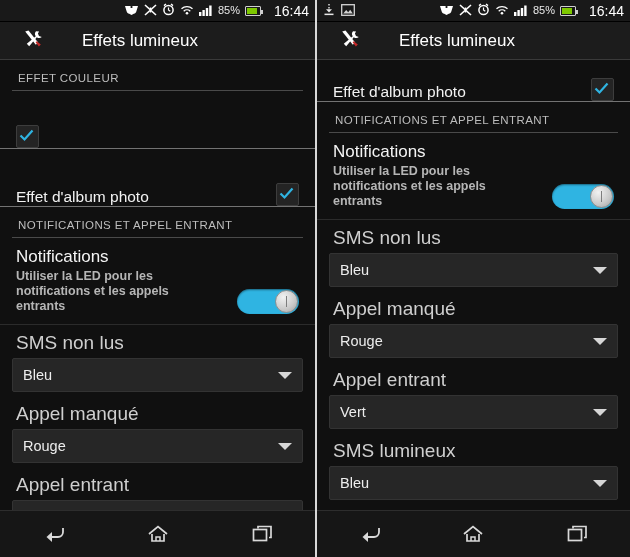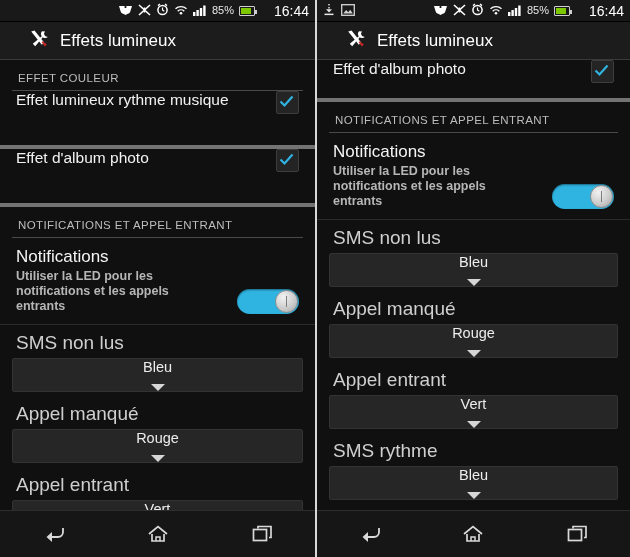--- a/index.html
+++ b/index.html
@@ -59,21 +59,21 @@
   .sb-text {
     color: #e8e8e8;
     font-size: 11px;
     line-height: 11px;
     letter-spacing: 0;
   }
   .sb-time {
     color: #ffffff;
     font-size: 14px;
     line-height: 14px;
-    margin-left: 14px;
+    margin-left: 8px;
   }
   .batt {
     width: 16px;
     height: 10px;
     border: 1px solid #cfcfcf;
     border-radius: 1px;
     position: relative;
     box-sizing: border-box;
     padding: 1px;
   }
@@ -93,23 +93,24 @@
     background: #7ec800;
   }
 
   
   .titlebar {
     height: 38px;
     flex: 0 0 38px;
     background: #1c1c1c;
     display: flex;
     align-items: center;
-    padding-left: 28px;
+    padding-left: 22px;
     box-sizing: border-box;
     border-bottom: 1px solid #3a3a3a;
+    gap: 28px;
   }
   .titlebar .ttl {
     color: #ffffff;
     font-size: 17px;
     margin-left: 10px;
     font-weight: normal;
   }
 
   
   .content {
@@ -122,25 +123,25 @@
     color: #bdbdbd;
     font-size: 11.5px;
     letter-spacing: 0.4px;
     padding: 12px 0 6px 18px;
     border-bottom: 1px solid #4a4a4a;
     margin: 0 12px 0 12px;
     padding-left: 6px;
   }
   .row {
     display: flex;
-    align-items: flex-start;
+    align-items: flex-end;
     justify-content: space-between;
     padding: 0 16px;
     box-sizing: border-box;
-    border-bottom: 4px solid #737373;
+    border-bottom: 1px solid #737373;
     min-height: 50px;
   }
   .row .lbl {
     color: #f2f2f2;
     font-size: 15.5px;
   }
 
   
   .chk {
     width: 21px;
@@ -218,21 +219,20 @@
     background: #262626;
     border: 1px solid #333;
     border-radius: 2px;
     height: 34px;
     display: flex;
     align-items: center;
     justify-content: space-between;
     padding: 0 10px;
     box-sizing: border-box;
     margin-bottom: 4px;
-    flex-direction: column;
   }
   .spinner .val {
     color: #ededed;
     font-size: 14.5px;
   }
   .caret {
     width: 0;
     height: 0;
     border-left: 7px solid transparent;
     border-right: 7px solid transparent;
@@ -318,21 +318,20 @@
         </svg>
       </span>
       <span class="ttl">Effets lumineux</span>
     </div>
 
     <div class="content">
 
       <div class="section-head">EFFET COULEUR</div>
 
       <div class="row" style="min-height:58px;">
-        <span class="lbl">Effet lumineux rythme musique</span>
         <span class="chk">
           <svg width="15" height="15" viewBox="0 0 15 15">
               <path d="M1.5 7.5l4 4 8-9" stroke="#2fb4e2" stroke-width="2.2" fill="none"></path>
             </svg>
         </span>
       </div>
 
       <div class="row" style="min-height:58px;">
         <span class="lbl">Effet d'album photo</span>
         <span class="chk">
@@ -516,21 +515,21 @@
 
       <div class="field">
         <div class="flabel">Appel entrant</div>
         <div class="spinner">
           <span class="val">Vert</span>
           <span class="caret"></span>
         </div>
       </div>
 
       <div class="field">
-        <div class="flabel">SMS rythme</div>
+        <div class="flabel">SMS lumineux</div>
         <div class="spinner">
           <span class="val">Bleu</span>
           <span class="caret"></span>
         </div>
       </div>
 
 
     </div>
 
     <div class="navbar">

